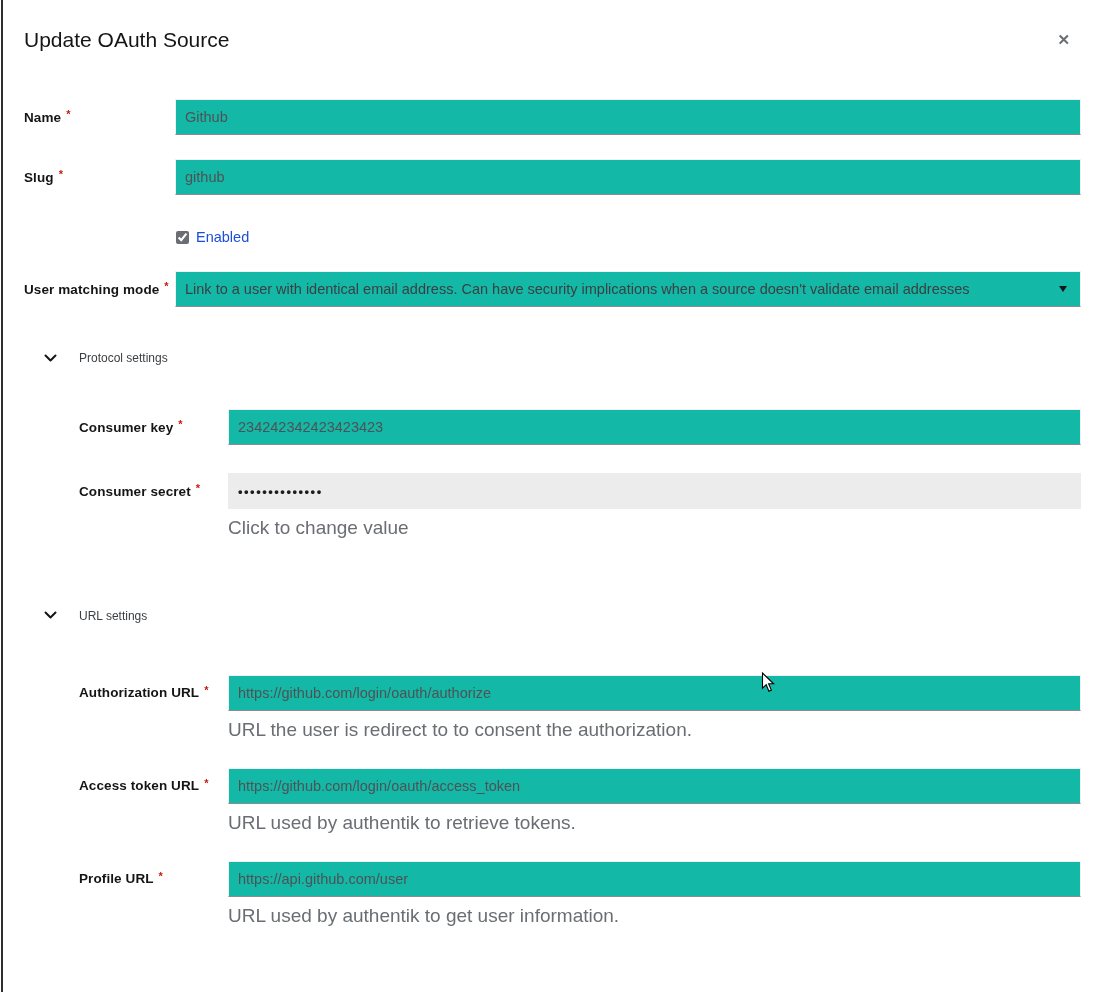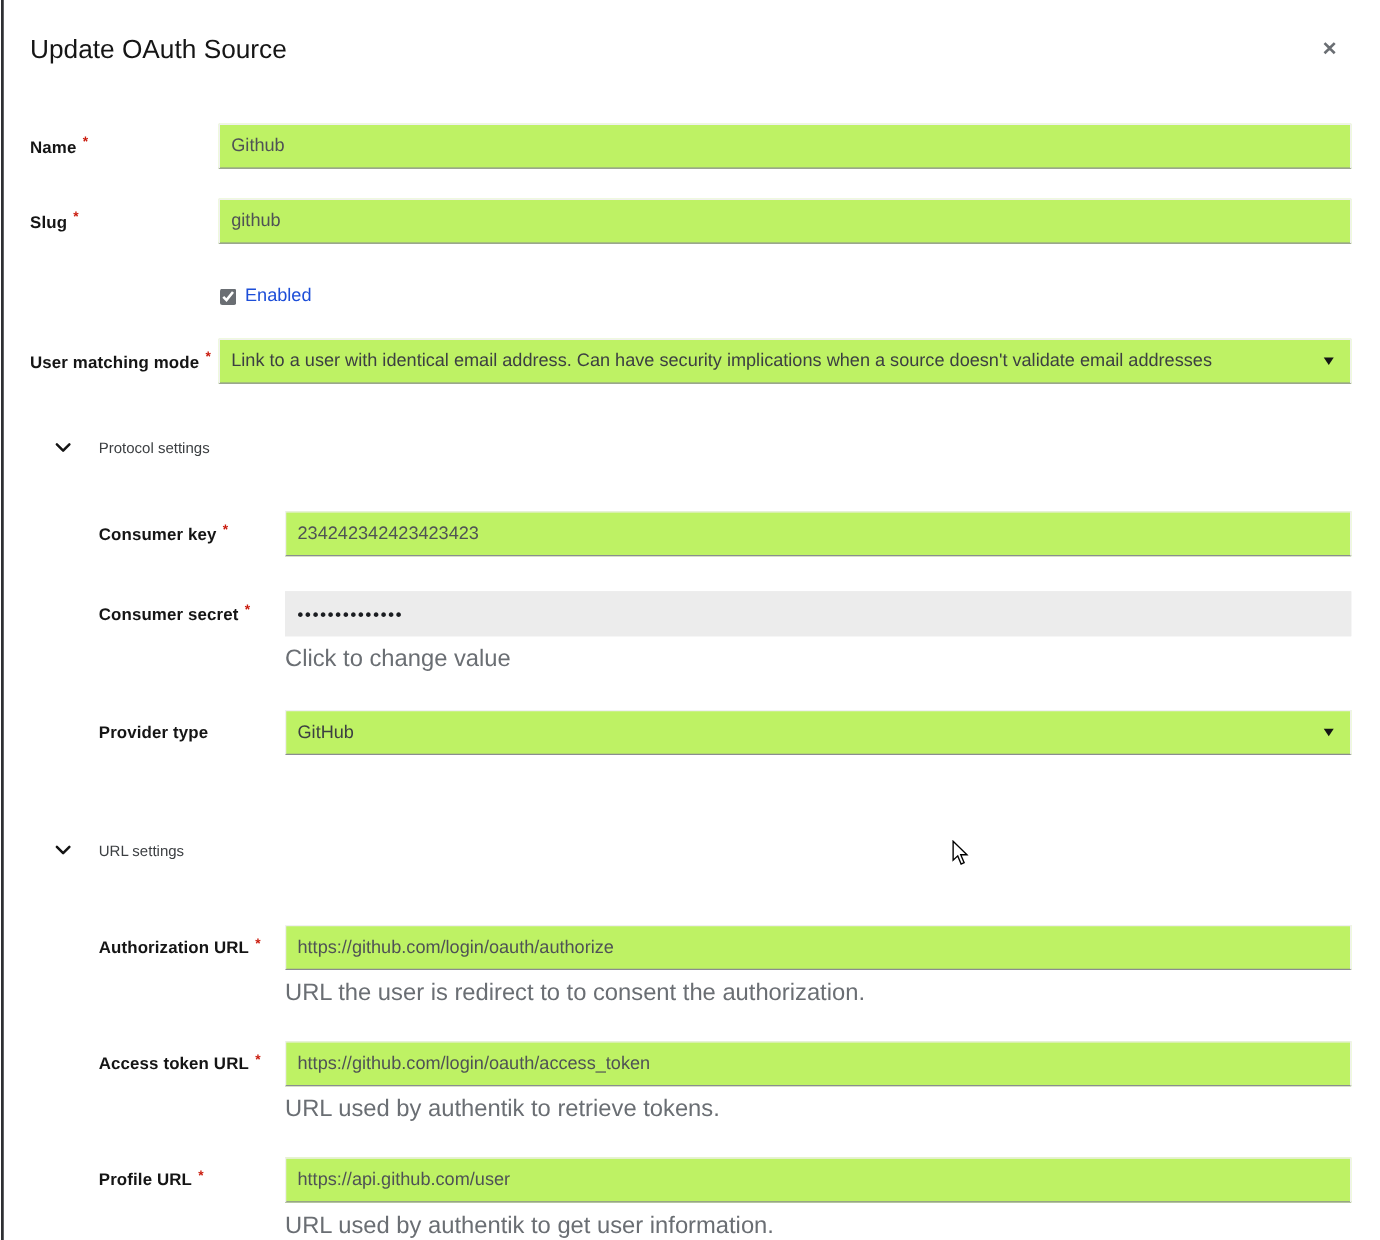--- a/index.html
+++ b/index.html
@@ -32,21 +32,21 @@
   .lbl {
     display:flex; align-items:center; height:36px;
     font-size:13.5px; font-weight:bold; color:#151515; letter-spacing:0.1px;
   }
   .req { color:#c9190b; font-size:11px; margin-left:5px; position:relative; top:-3px; font-weight:bold; }
 
   .txt, .select {
     width:100%; height:36px;
     border:1px solid #f0f0f0;
     border-bottom:1px solid #8a8d90;
-    background:#bef264;
+    background:#14b8a6;
     font-family:"Liberation Sans", sans-serif;
     font-size:14.5px; color:#4f5255;
     padding:0 9px;
     outline:none;
   }
   .select {
     display:flex; align-items:center; justify-content:space-between;
     color:#3c3f42; cursor:pointer;
   }
   .select .sel-text { white-space:nowrap; overflow:hidden; }
@@ -165,31 +165,20 @@
           <div class="lbl">
             <span>Consumer secret</span>
             <span class="req">*</span>
           </div>
           <div>
             <input class="txt txt-readonly" type="text" readonly="" value="••••••••••••••" style="">
             <div class="help">Click to change value</div>
           </div>
         </div>
 
-        <div class="row" id="row-provider">
-          <div class="lbl">
-            <span>Provider type</span>
-          </div>
-          <div>
-            <div class="select">
-              <span class="sel-text">GitHub</span>
-              <span class="caret"></span>
-            </div>
-          </div>
-        </div>
 
       </div>
     </div>
 
     <div class="section">
       <div class="section-header" id="hdr-url">
         <span class="chev">
           <svg width="13" height="9" viewBox="0 0 13 9">
               <polyline points="1.5,1.5 6.5,6.5 11.5,1.5" fill="none" stroke="#151515" stroke-width="2" stroke-linecap="round" stroke-linejoin="round"></polyline>
             </svg>

